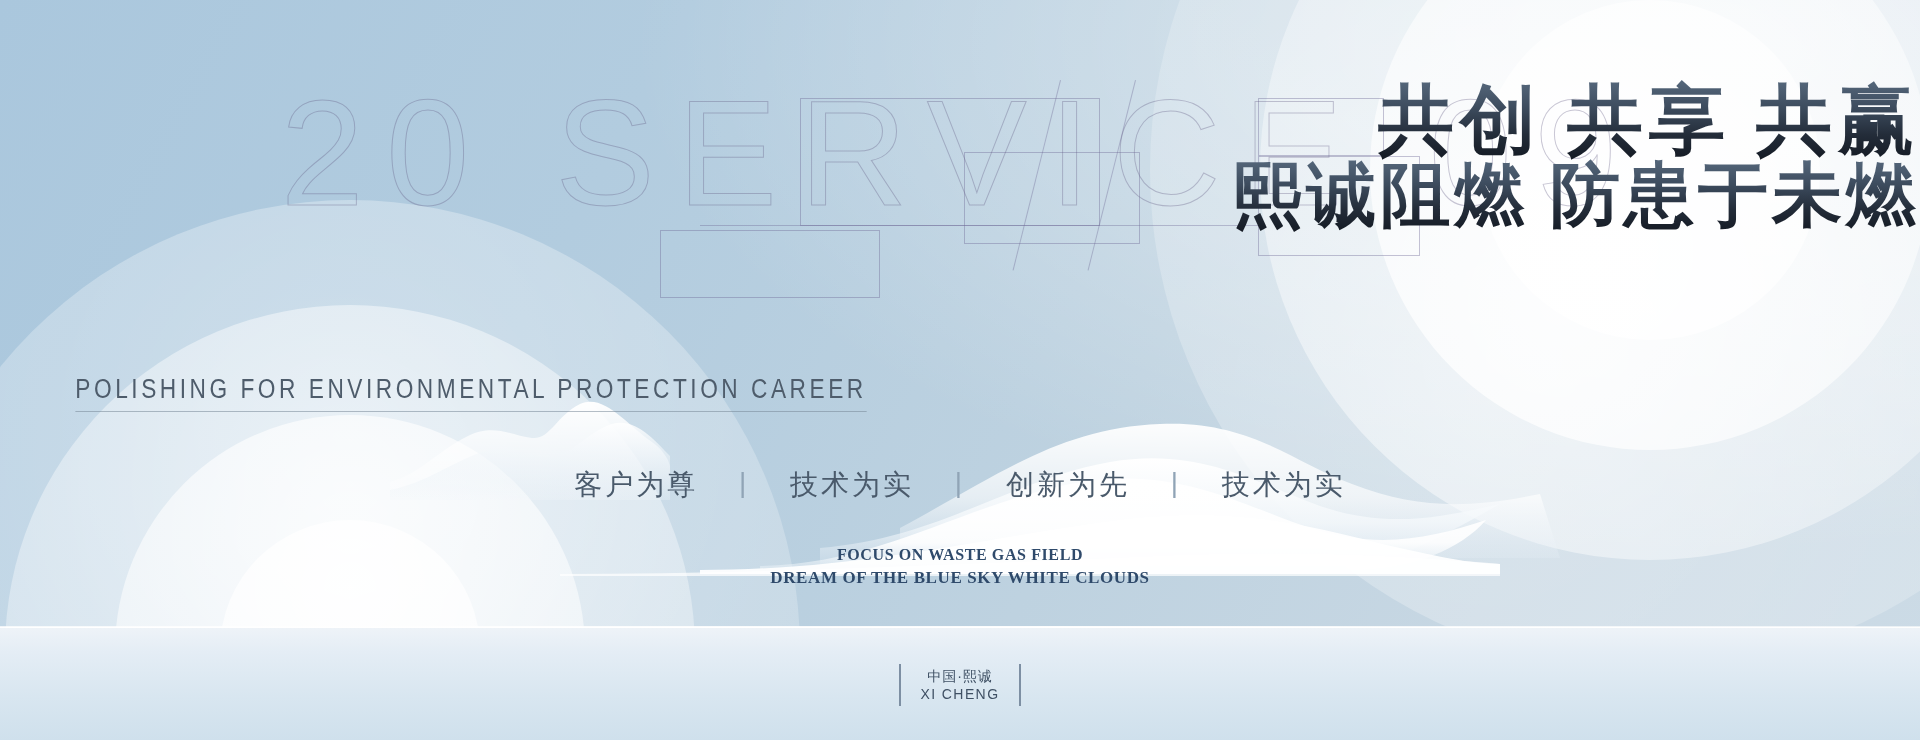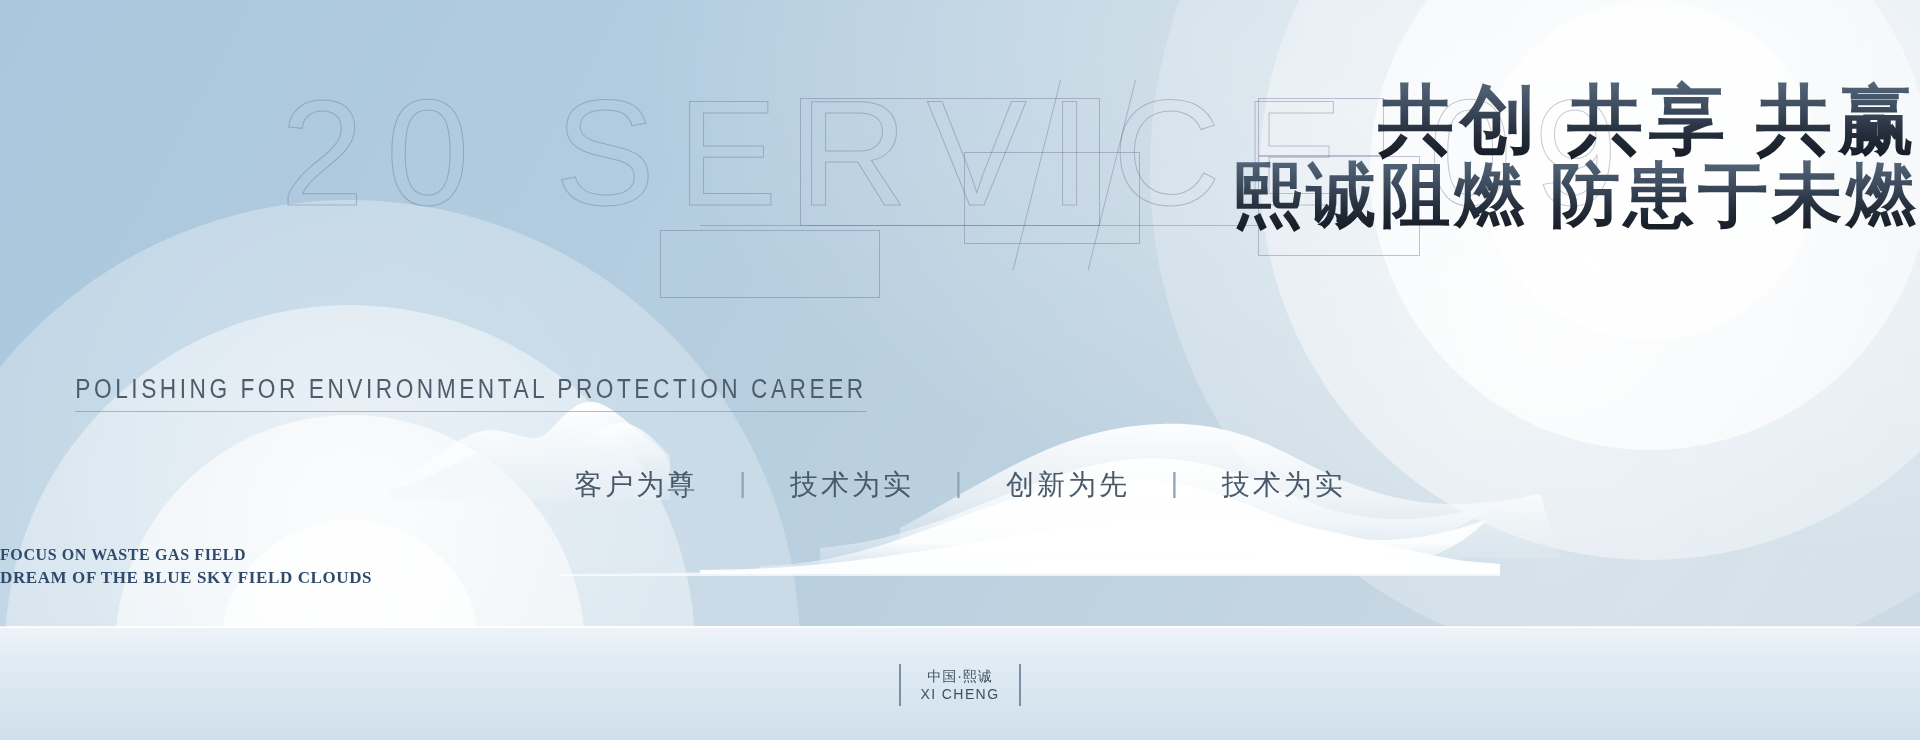--- a/index.html
+++ b/index.html
@@ -121,21 +121,21 @@
     display:inline-block;
     color:#90a4b6;
     margin:0 30px;
     font-weight:300;
     transform:translateY(-2px);
   }
 
   
   .subserif{
     position:absolute; left:0; right:0; top:543px;
-    text-align:left;
+    text-align:center;
     font-family:"Liberation Serif", serif;
     font-weight:700;
     color:#2f4a6b;
     line-height:1.45;
     letter-spacing:.6px;
   }
   .subserif .s1{ font-size:16px; }
   .subserif .s2{ font-size:17px; }
 
   
@@ -240,21 +240,21 @@
     <span class="sep">|</span>
     <span class="v">技术为实</span>
     <span class="sep">|</span>
     <span class="v">创新为先</span>
     <span class="sep">|</span>
     <span class="v">技术为实</span>
   </div>
 
   <div class="subserif">
     <div class="s1">FOCUS ON WASTE GAS FIELD</div>
-    <div class="s2">DREAM OF THE BLUE SKY FIELD CLOUDS</div>
+    <div class="s2">DREAM OF THE BLUE SKY WHITE CLOUDS</div>
   </div>
 
   <div class="logo">
     <span class="bar"></span>
     <span class="txt">
       <span class="cn" style="display:block">中国·熙诚</span>
       <span class="en" style="display:block">XI CHENG</span>
     </span>
     <span class="bar"></span>
   </div>

